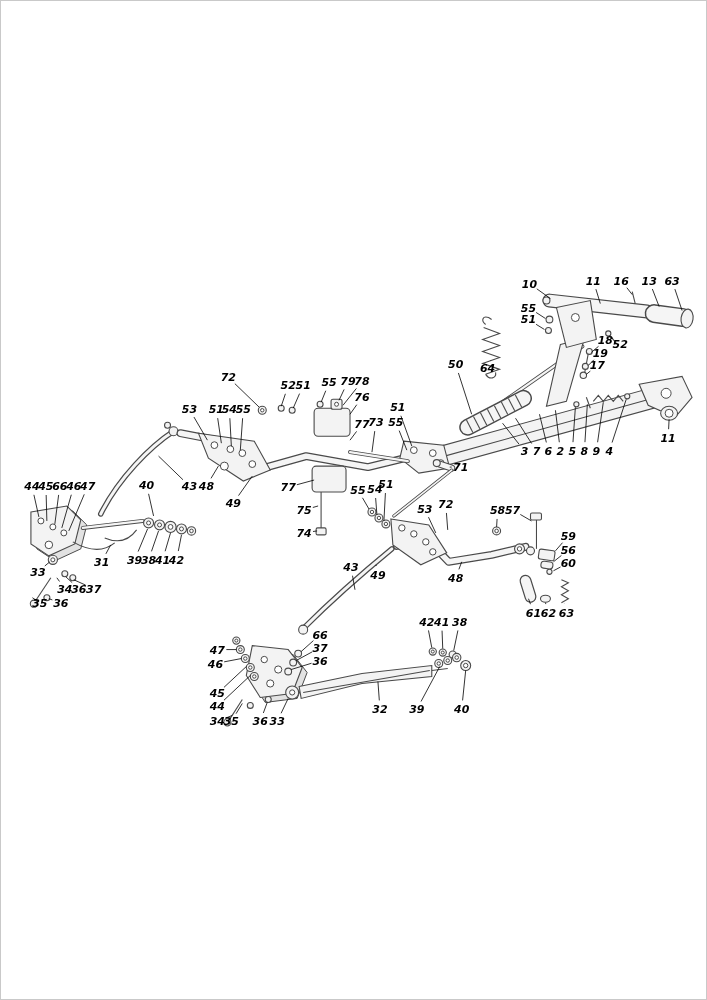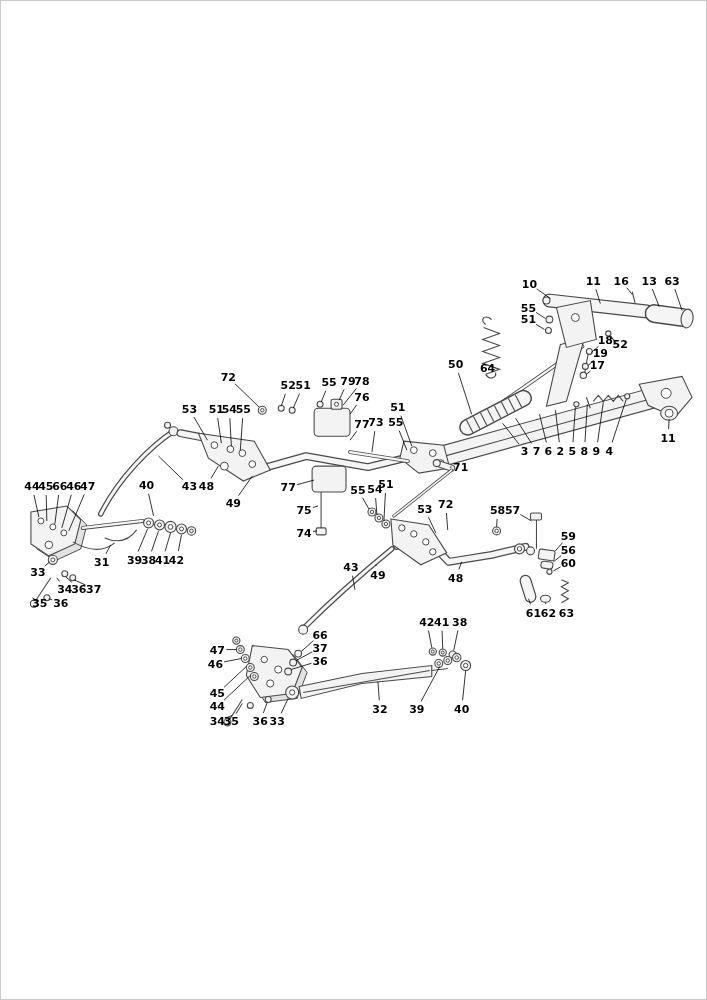--- a/index.html
+++ b/index.html
@@ -4,20 +4,21 @@
 <style>
   html,body{margin:0;padding:0;background:#fff;}
   .page{
     position:relative;
     width:707px;height:1000px;
     box-sizing:border-box;
     background:var(--color-background,#fff);
     border:1px solid var(--color-border,#ccc);
     font-family:"DejaVu Sans",sans-serif;
     overflow:hidden;
+    font-style:italic;
   }
   svg{position:absolute;left:0;top:0;width:100%;height:100%;}
   
   .ol{stroke:var(--color-line,#4a4a4a);fill:none;stroke-width:1.1;}
   .plate{fill:#f3f3f3;stroke:var(--color-line,#4a4a4a);stroke-width:1.1;}
   .plate2{fill:#e2e2e2;stroke:var(--color-line,#4a4a4a);stroke-width:1;}
   .hole{fill:#ffffff;stroke:var(--color-line,#4a4a4a);stroke-width:1;}
   .bo{stroke:var(--color-line,#4a4a4a);fill:none;stroke-linecap:round;stroke-linejoin:round;}
   .bi{stroke:#f5f5f5;fill:none;stroke-linecap:round;stroke-linejoin:round;}
   #leader-lines line{stroke:var(--color-label,#111);stroke-width:0.8;}

